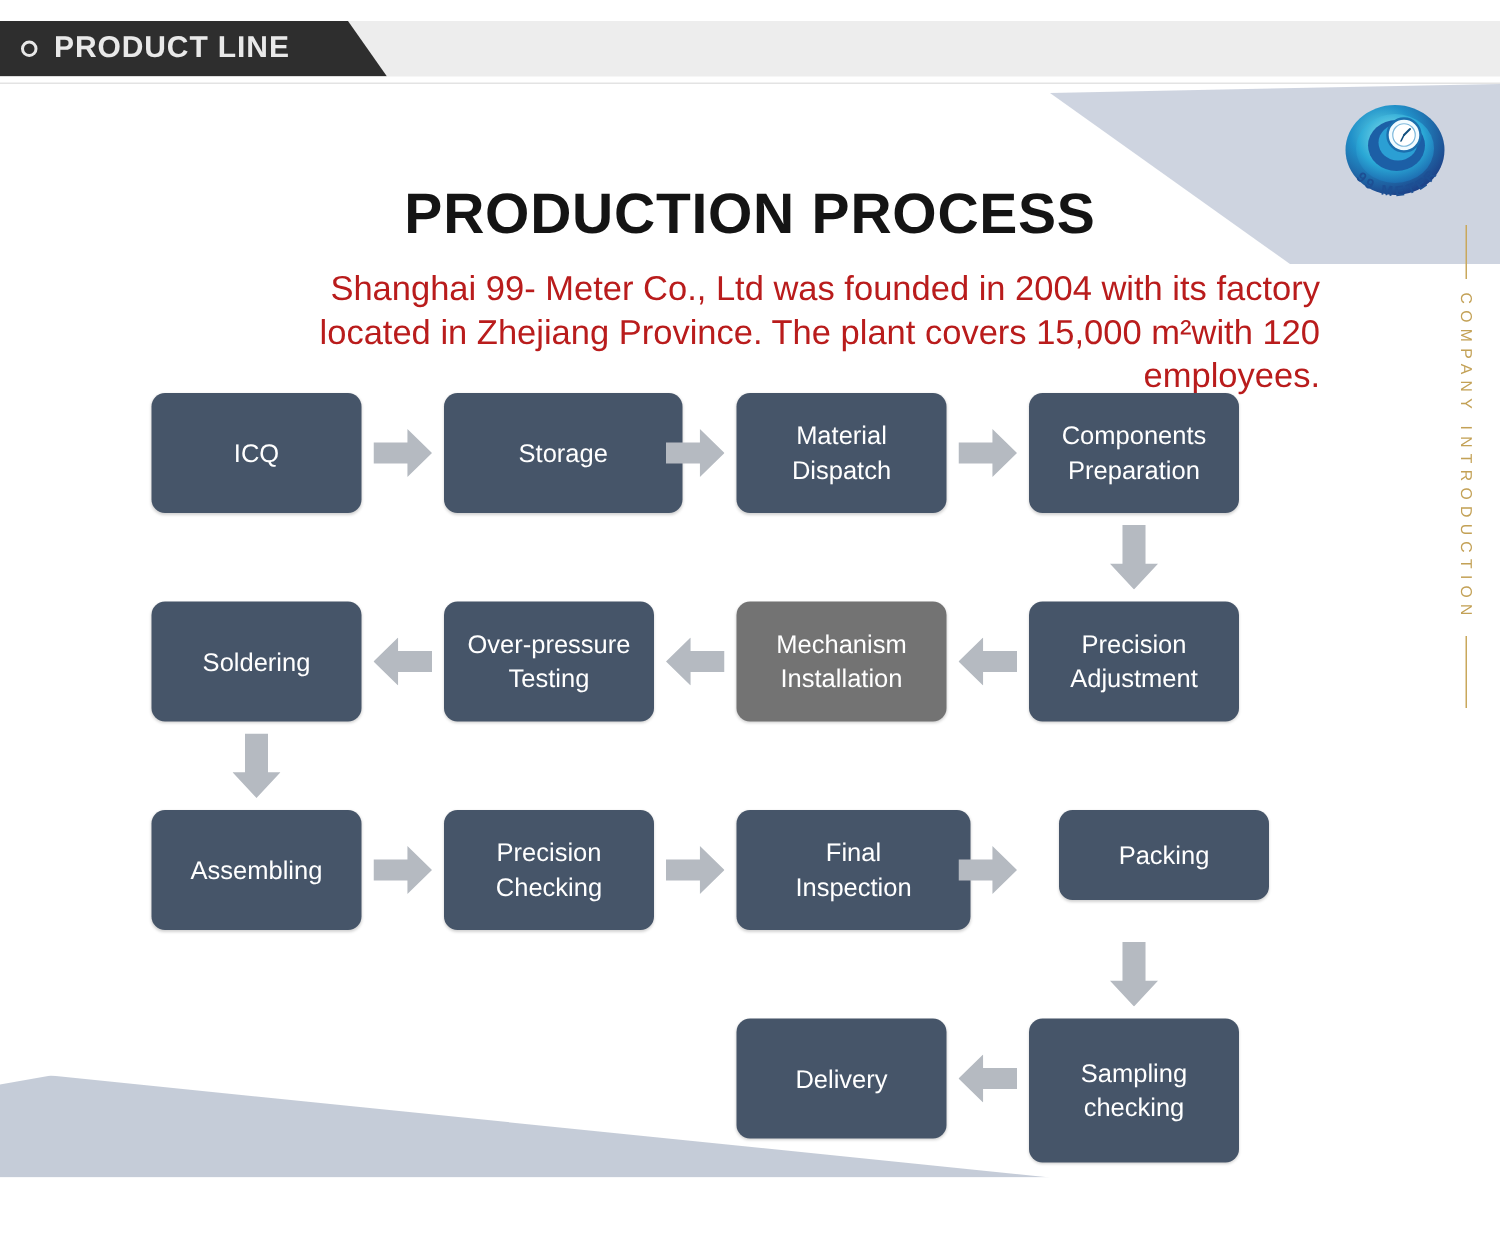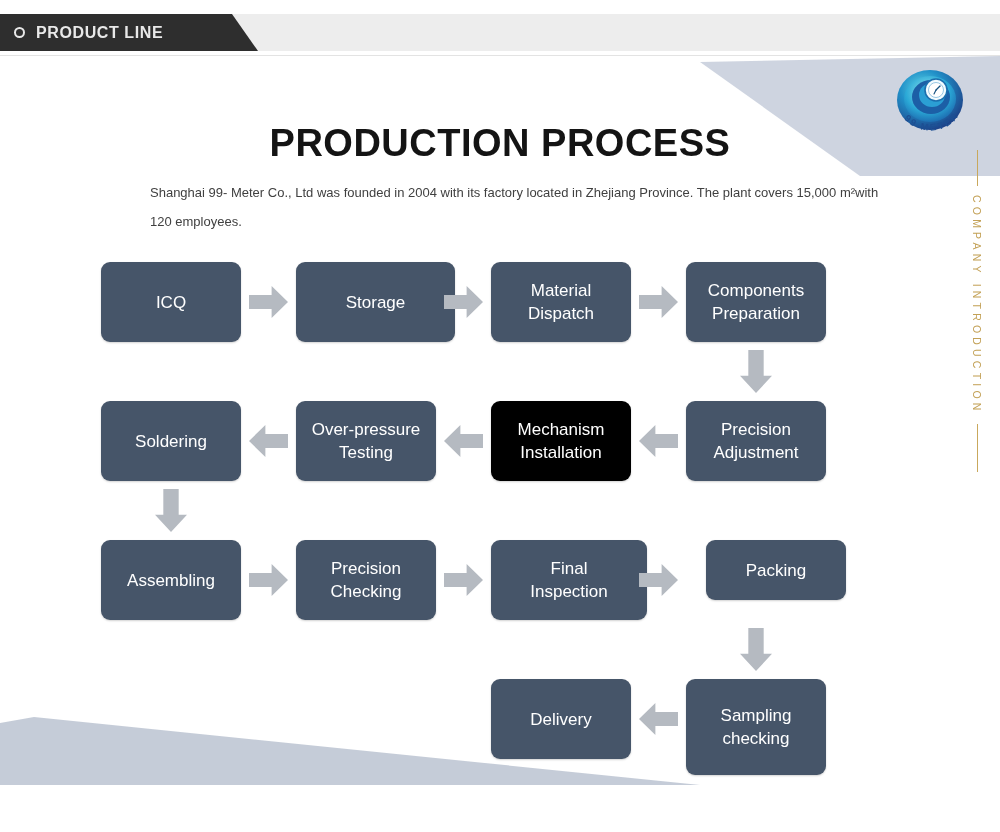--- a/index.html
+++ b/index.html
@@ -43,21 +43,21 @@
   }
   #bullet-ring {
     width: 11px; height: 11px;
     border: 2.5px solid #e8e8e8;
     border-radius: 50%;
     box-sizing: border-box;
     flex: 0 0 auto;
   }
   #header-title {
     color: #e9e9e9;
-    font-size: 16px;
+    font-size: 20px;
     font-weight: bold;
     letter-spacing: 0.6px;
     margin-left: 11px;
     white-space: nowrap;
   }
   #header-underline {
     position: absolute;
     left: 0; top: 55px;
     width: 1000px; height: 1px;
     background: #e3e3e3;
@@ -125,24 +125,24 @@
     text-align: center;
     font-size: 38px;
     font-weight: bold;
     color: #141414;
     letter-spacing: 0.5px;
   }
   #intro-text {
     position: absolute;
     left: 150px; top: 178px;
     width: 730px;
-    text-align: left;
-    font-size: 13px;
+    text-align: right;
+    font-size: 23px;
     line-height: 29px;
-    color: #404040;
+    color: #b91c1c;
   }
 
   
   .pbox {
     position: absolute;
     background: #465569;
     border-radius: 9px;
     color: #ffffff;
     display: flex;
     align-items: center;
@@ -226,21 +226,21 @@
       </div>
       <div class="pbox" style="left: 686px; top: 262px; width: 140px; height: 80px; background: rgb(70, 85, 105);">
         <span>Components<br>Preparation</span>
       </div>
       <div class="pbox" style="left: 101px; top: 401px; width: 140px; height: 80px; background: rgb(70, 85, 105);">
         <span>Soldering</span>
       </div>
       <div class="pbox" style="left: 296px; top: 401px; width: 140px; height: 80px; background: rgb(70, 85, 105); align-items: center;">
         <span>Over-pressure<br>Testing</span>
       </div>
-      <div class="pbox" style="left: 491px; top: 401px; width: 140px; height: 80px; background: #000000;">
+      <div class="pbox" style="left: 491px; top: 401px; width: 140px; height: 80px; background: #737373;">
         <span>Mechanism<br>Installation</span>
       </div>
       <div class="pbox" style="left: 686px; top: 401px; width: 140px; height: 80px; background: rgb(70, 85, 105);">
         <span>Precision<br>Adjustment</span>
       </div>
       <div class="pbox" style="left: 101px; top: 540px; width: 140px; height: 80px; background: rgb(70, 85, 105);">
         <span>Assembling</span>
       </div>
       <div class="pbox" style="left: 296px; top: 540px; width: 140px; height: 80px; background: rgb(70, 85, 105);">
         <span>Precision<br>Checking</span>

